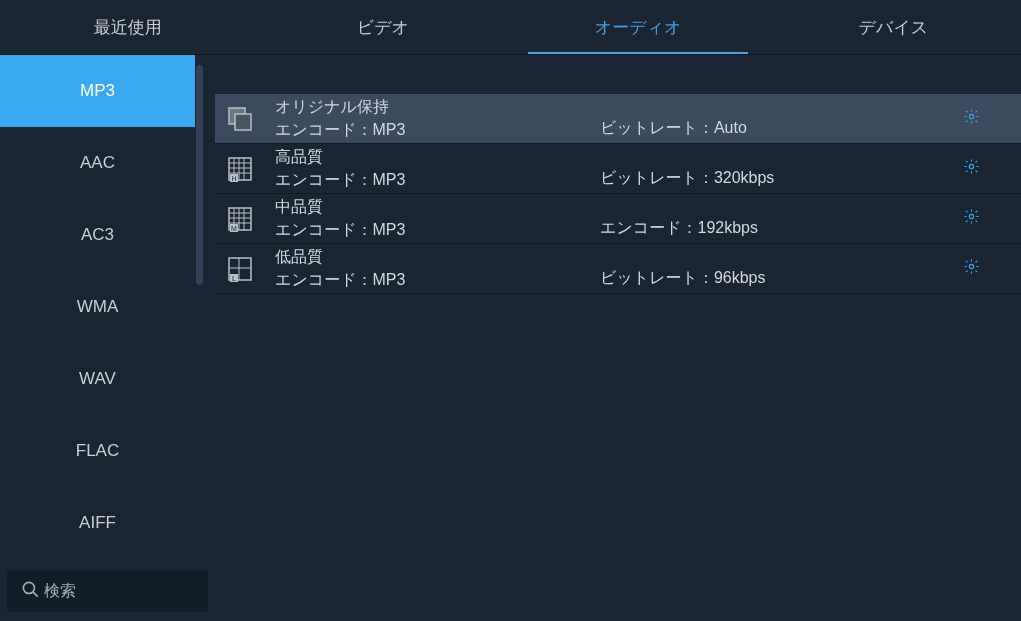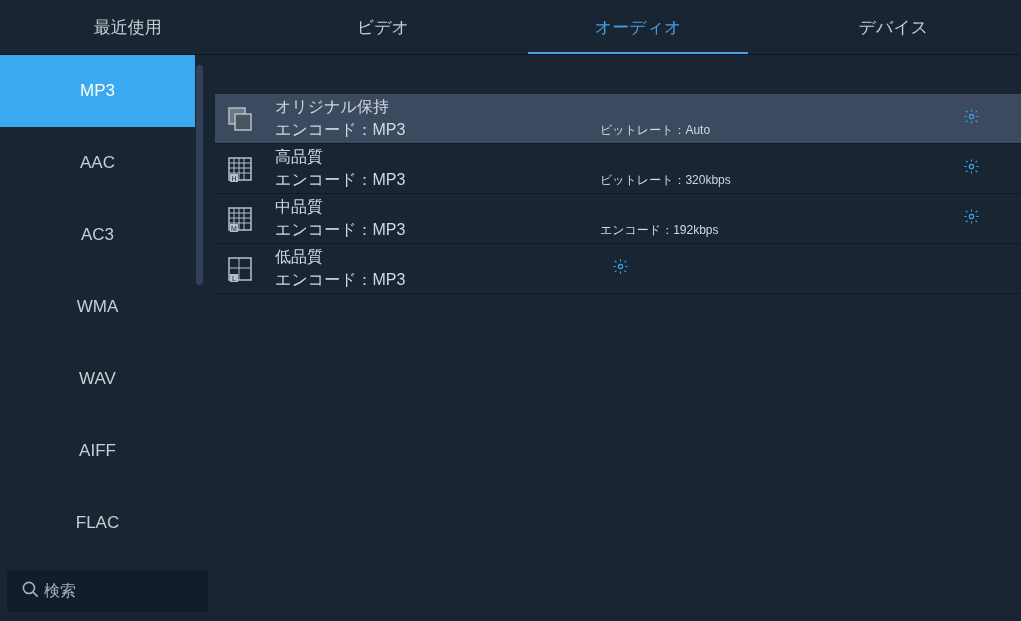--- a/index.html
+++ b/index.html
@@ -141,21 +141,21 @@
       font-size: 16px;
       color: #d3d8df;
       line-height: 1.3;
     }
     .preset-sub {
       font-size: 16px;
       color: #d3d8df;
       line-height: 1.3;
     }
     .preset-bitrate {
-      font-size: 12px;
+      font-size: 16px;
       color: #d3d8df;
       flex: 1;
       align-self: flex-end;
       padding-bottom: 4px;
     }
     .settings-btn {
       display: flex;
       align-items: center;
       justify-content: center;
       width: 40px;
@@ -183,22 +183,22 @@
 
 <div class="main">
 
   <div class="sidebar">
     <div class="sidebar-list">
       <div class="sidebar-item active">MP3</div>
       <div class="sidebar-item">AAC</div>
       <div class="sidebar-item">AC3</div>
       <div class="sidebar-item">WMA</div>
       <div class="sidebar-item">WAV</div>
+      <div class="sidebar-item">FLAC</div>
       <div class="sidebar-item">AIFF</div>
-      <div class="sidebar-item">FLAC</div>
       <div class="sidebar-item">MKA</div>
       <div class="sidebar-scrollbar"></div>
     </div>
     <div class="search-box">
       <span>
         <svg class="search-icon-svg" viewBox="0 0 24 24">
             <circle cx="10" cy="10" r="7"></circle>
             <line x1="15" y1="15" x2="21" y2="21"></line>
           </svg>
       </span>
@@ -301,20 +301,21 @@
             <line x1="12" y1="2" x2="12" y2="24"></line>
           </g>
           <rect x="3" y="18" width="8" height="8" fill="#b8bfc9"></rect>
           <text x="7" y="25" font-size="7" text-anchor="middle" fill="#1a2533" font-family="sans-serif">L</text>
         </svg>
       </div>
       <div class="preset-labels">
         <span class="preset-title">低品質</span>
         <span class="preset-sub">エンコード：MP3</span>
       </div>
+      <span class="preset-bitrate">ビットレート：96kbps</span>
       <div class="settings-btn">
         <span>
           <svg class="gear-svg" viewBox="0 0 24 24">
               <circle cx="12" cy="12" r="3"></circle>
               <path d="M12 2v3M12 19v3M4.2 4.2l2.1 2.1M17.7 17.7l2.1 2.1M2 12h3M19 12h3M4.2 19.8l2.1-2.1M17.7 6.3l2.1-2.1"></path>
             </svg>
         </span>
       </div>
     </div>
 

